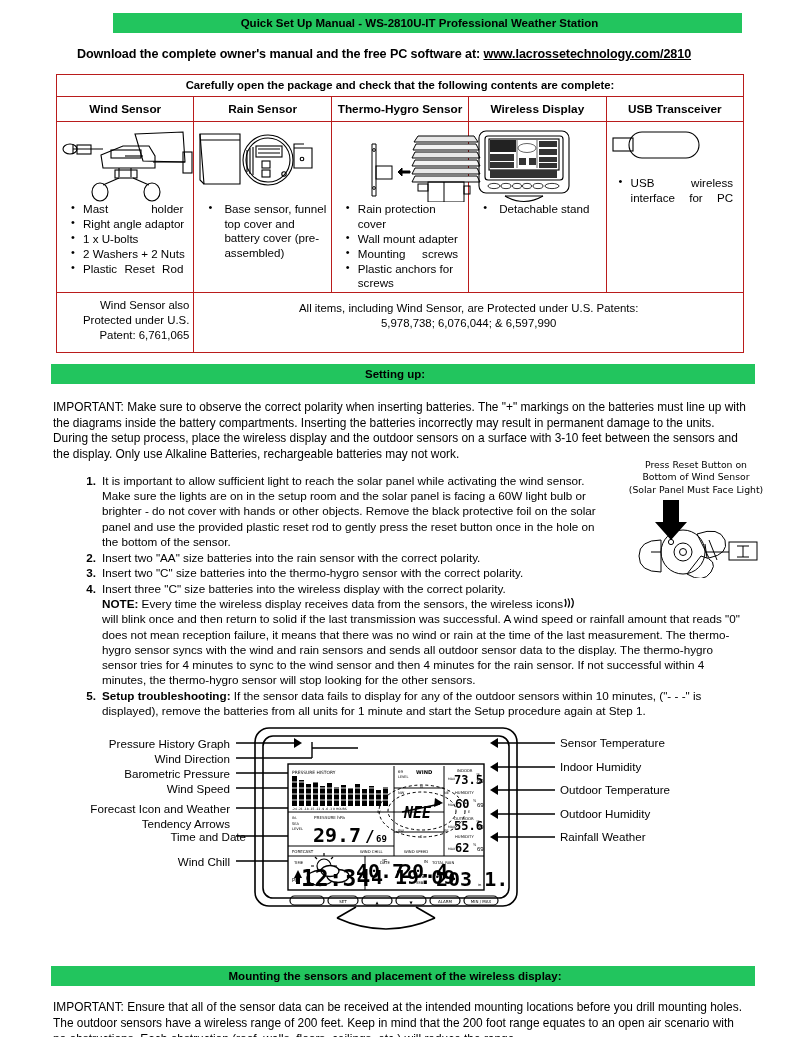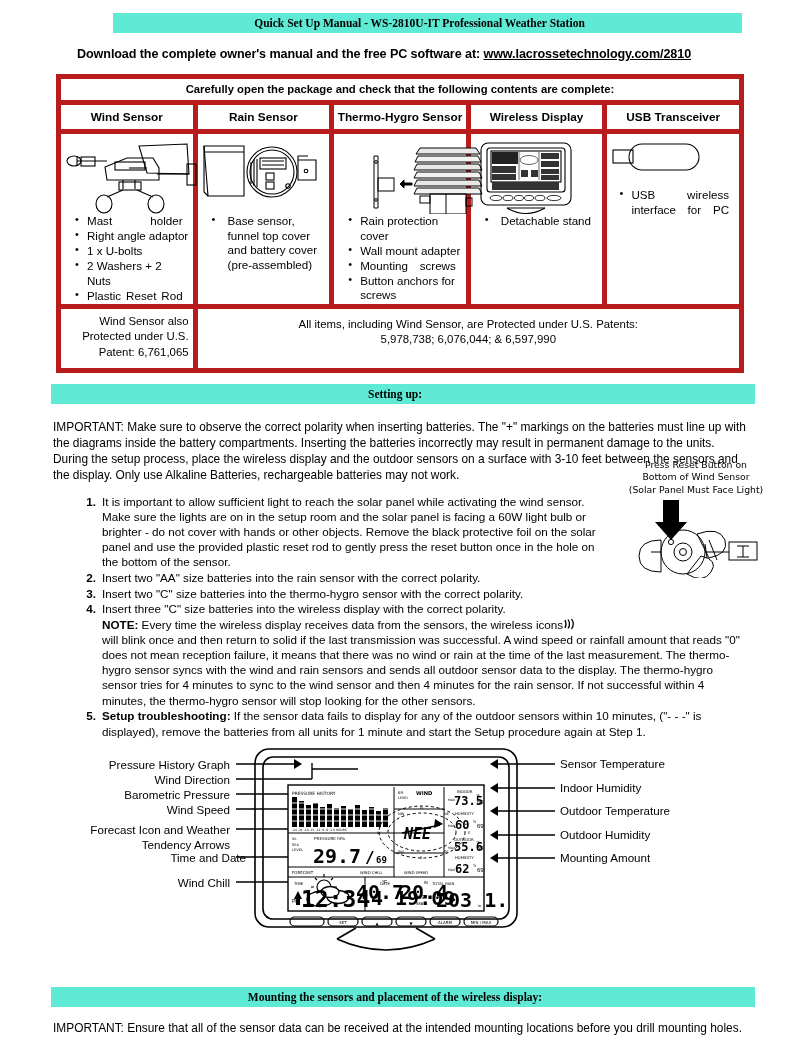--- a/index.html
+++ b/index.html
@@ -9,26 +9,25 @@
     height: 1037px;
     background: #ffffff;
     font-family: "Liberation Sans", sans-serif;
     color: #000000;
     position: relative;
     overflow: hidden;
   }
   .page { position: relative; width: 802px; height: 1037px; padding: 0; }
 
   .banner {
-    background: #5eead4;
+    background: #22c55e;
     text-align: center;
     font-weight: bold;
     font-size: 11.5px;
     padding: 4px 16px 4px 0;
-    font-family: Liberation Serif, serif;
   }
   .banner-title { margin: 13px 60px 0 113px; }
   .banner-setting { margin: 0 47px 16px 51px; }
   .banner-mount { margin: 0 47px 0 51px; }
 
   .download-line {
     margin: 14px 0 0 77px;
     font-weight: bold;
     font-size: 12.6px;
     letter-spacing: -0.1px;
@@ -36,21 +35,21 @@
   .download-line .url { text-decoration: underline; }
 
   
   table.contents {
     border-collapse: collapse;
     width: 688px;
     margin: 13px 0 0 56px;
     table-layout: fixed;
   }
   table.contents td, table.contents th {
-    border: 5px solid #b91c1c;
+    border: 1px solid #b91c1c;
     vertical-align: top;
     padding: 0;
   }
   .tbl-head {
     text-align: center;
     font-weight: bold;
     font-size: 11.3px;
     padding: 4px 0 5px 0 !important;
   }
   .col-head {
@@ -260,21 +259,21 @@
               <path d="M112 54 L112 74"></path>
               <rect x="86" y="56" width="10" height="7"></rect>
               <rect x="132" y="58" width="6" height="8"></rect>
             </g>
           </svg>
         </div>
         <ul class="bul">
           <li>Rain protection cover</li>
           <li>Wall mount adapter</li>
           <li class="just" style="max-width:130px">Mounting screws</li>
-          <li>Button anchors for screws</li>
+          <li>Plastic anchors for screws</li>
         </ul>
       </td>
 
       <td class="cell-body">
         <div class="pic">
           <svg width="110" height="80" viewBox="0 0 110 80">
             <g fill="none" stroke="#000" stroke-width="1.1">
               <rect x="10" y="3" width="90" height="62" rx="7"></rect>
               <rect x="16" y="8" width="78" height="44" rx="3"></rect>
               <rect x="20" y="11" width="70" height="31" fill="#fff"></rect>
@@ -442,21 +441,21 @@
           <path d="M498 85 l-8 5 l8 5 z" fill="#000" stroke="none"></path>
         <path d="M492 113 L555 113"></path>
           <path d="M498 108 l-8 5 l8 5 z" fill="#000" stroke="none"></path>
       </g>
     </svg>
 
     <div class="lbl-right" style="left:560px; top:12px">Sensor Temperature</div>
     <div class="lbl-right" style="left:560px; top:36px">Indoor Humidity</div>
     <div class="lbl-right" style="left:560px; top:59px">Outdoor Temperature</div>
     <div class="lbl-right" style="left:560px; top:83px">Outdoor Humidity</div>
-    <div class="lbl-right" style="left:560px; top:106px">Mounting Amount</div>
+    <div class="lbl-right" style="left:560px; top:106px">Rainfall Weather</div>
 
     <div class="lcd-wrap">
       <svg width="268" height="215" viewBox="0 0 268 215">
         <g fill="none" stroke="#000" stroke-width="1.6">
           <rect x="3" y="2" width="262" height="178" rx="14"></rect>
           <rect x="11" y="10" width="246" height="162" rx="10"></rect>
 
           <path d="M85 192 Q134 214 183 192"></path>
           <path d="M85 192 L104 181 M183 192 L164 181"></path>
         </g>

